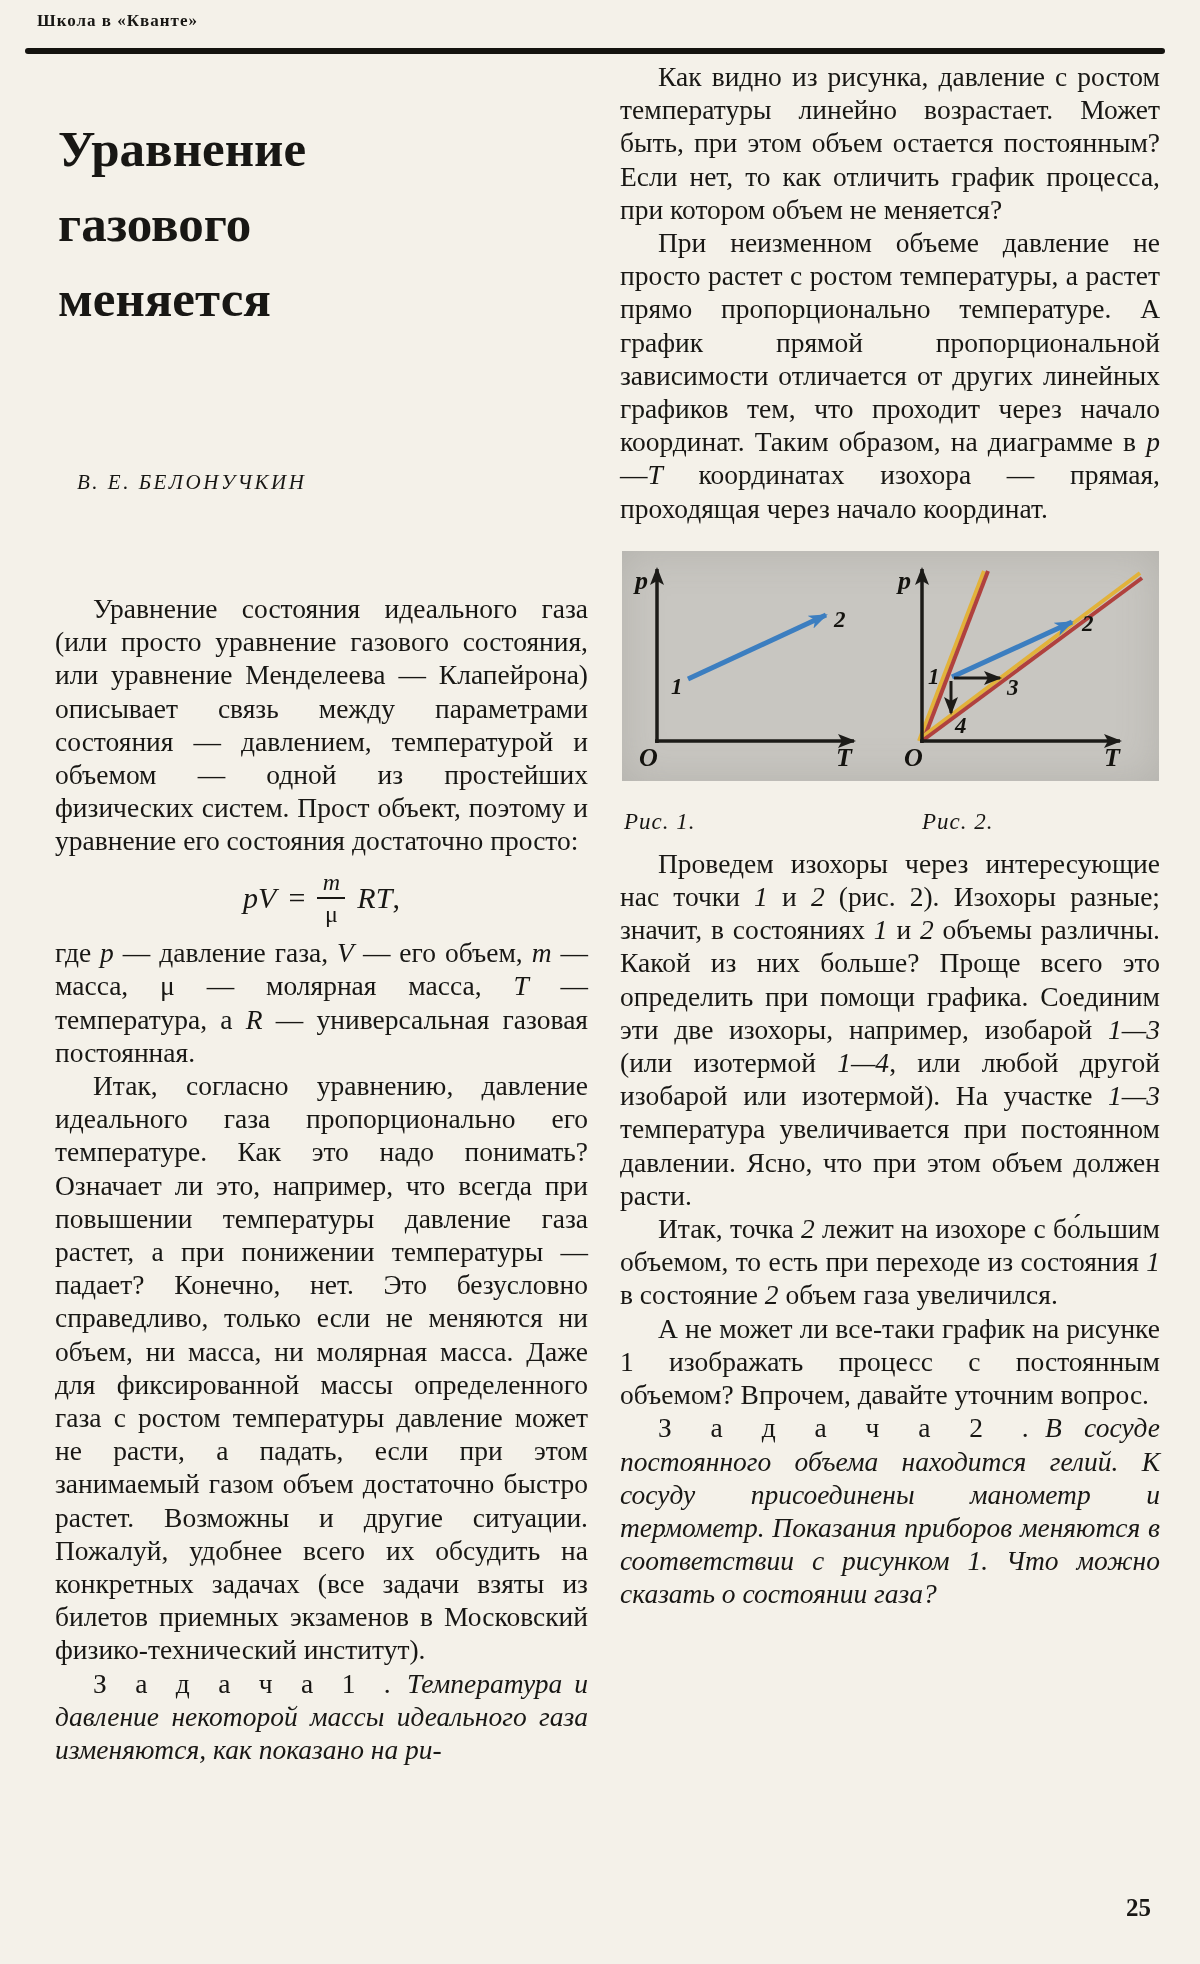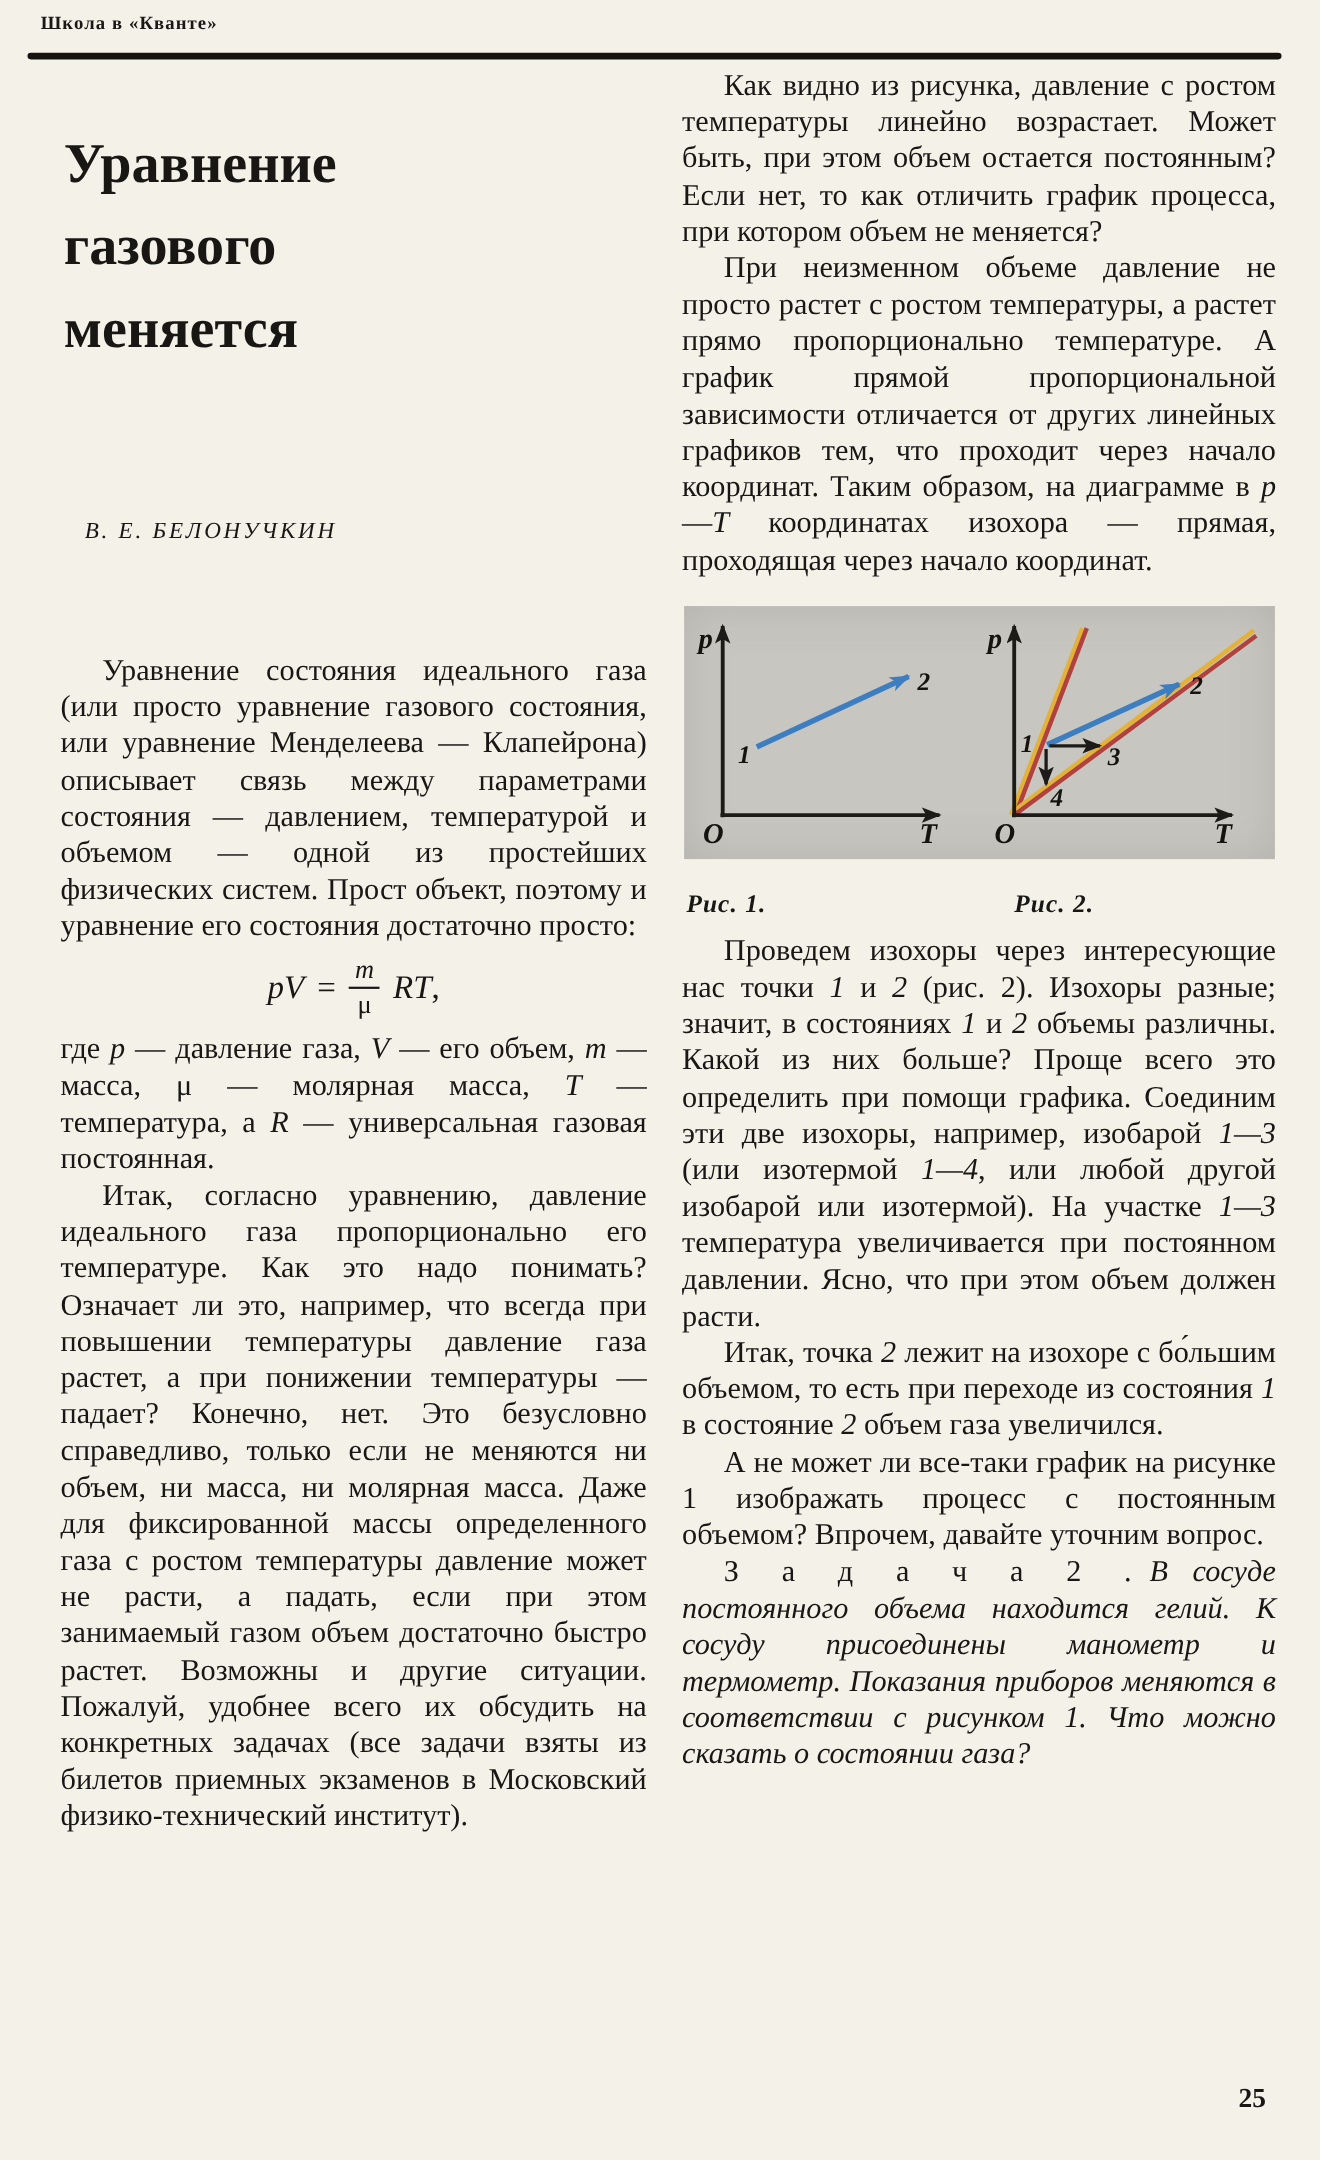--- a/index.html
+++ b/index.html
@@ -52,21 +52,21 @@
   .frac .bar{width:28px;height:2.5px;background:#181714;margin:3px 0;}
   
   .figure-block{position:relative;height:300px;margin:16px 0 6px 0;}
   .panel{
     position:absolute;left:2px;top:10px;width:537px;height:230px;
     background:#c8c6c1;
     box-shadow:inset 0 0 40px rgba(120,118,110,.25);
   }
   .caption{
     position:absolute;bottom:6px;
-    font-size:23px;font-style:italic;letter-spacing:1px;font-weight:bold;
+    font-size:23px;font-style:italic;letter-spacing:1px;
   }
   .cap1{left:4px;}
   .cap2{left:302px;}
   svg text{font-family:"Liberation Serif", serif;}
   .flbl{font-size:26px;font-style:italic;font-weight:bold;fill:#14130f;}
   .fnum{font-size:23px;font-style:italic;font-weight:bold;fill:#14130f;}
   
   .pageno{
     position:absolute;left:1126px;top:1894px;
     font-size:25px;font-weight:bold;
@@ -95,20 +95,23 @@
       <span class="it">m</span>
       <span class="bar"></span>
       <span>μ</span>
     </span>
     <span class="it">RT</span>
     <span>,</span>
   </div>
 
   <p class="body"><span>где </span><span class="it">p</span><span> — давление газа, </span><span class="it">V</span><span> — его объем, </span><span class="it">m</span><span> — масса, μ — молярная масса, </span><span class="it">T</span><span> — температура, а </span><span class="it">R</span><span> — универсальная газовая постоянная.</span></p>
   <p class="body indent">Итак, согласно уравнению, давление идеального газа пропорционально его температуре. Как это надо понимать? Означает ли это, например, что всегда при повышении температуры давление газа растет, а при понижении температуры — падает? Конечно, нет. Это безусловно справедливо, только если не меняются ни объем, ни масса, ни молярная масса. Даже для фиксированной массы определенного газа с ростом температуры давление может не расти, а падать, если при этом занимаемый газом объем достаточно быстро растет. Возможны и другие ситуации. Пожалуй, удобнее всего их обсудить на конкретных задачах (все задачи взяты из билетов приемных экзаменов в Московский физико-технический институт).</p>
+  <p class="body indent">
+    <span class="task-label">З а д а ч а  1 .</span><span class="it">Температура и давление некоторой массы идеального газа изменяются, как показано на ри-</span>
+  </p>
 </div>
 
 <div class="col col-right">
   <p class="body indent">Как видно из рисунка, давление с ростом температуры линейно возрастает. Может быть, при этом объем остается постоянным? Если нет, то как отличить график процесса, при котором объем не меняется?</p>
   <p class="body indent"><span>При неизменном объеме давление не просто растет с ростом температуры, а растет прямо пропорционально температуре. А график прямой пропорциональной зависимости отличается от других линейных графиков тем, что проходит через начало координат. Таким образом, на диаграмме в </span><span class="it">p</span><span>—</span><span class="it">T</span><span> координатах изохора — прямая, проходящая через начало координат.</span></p>
 
   <div class="figure-block">
     <div class="panel">
       <svg width="537" height="230" viewBox="0 0 537 230">
         <defs>

